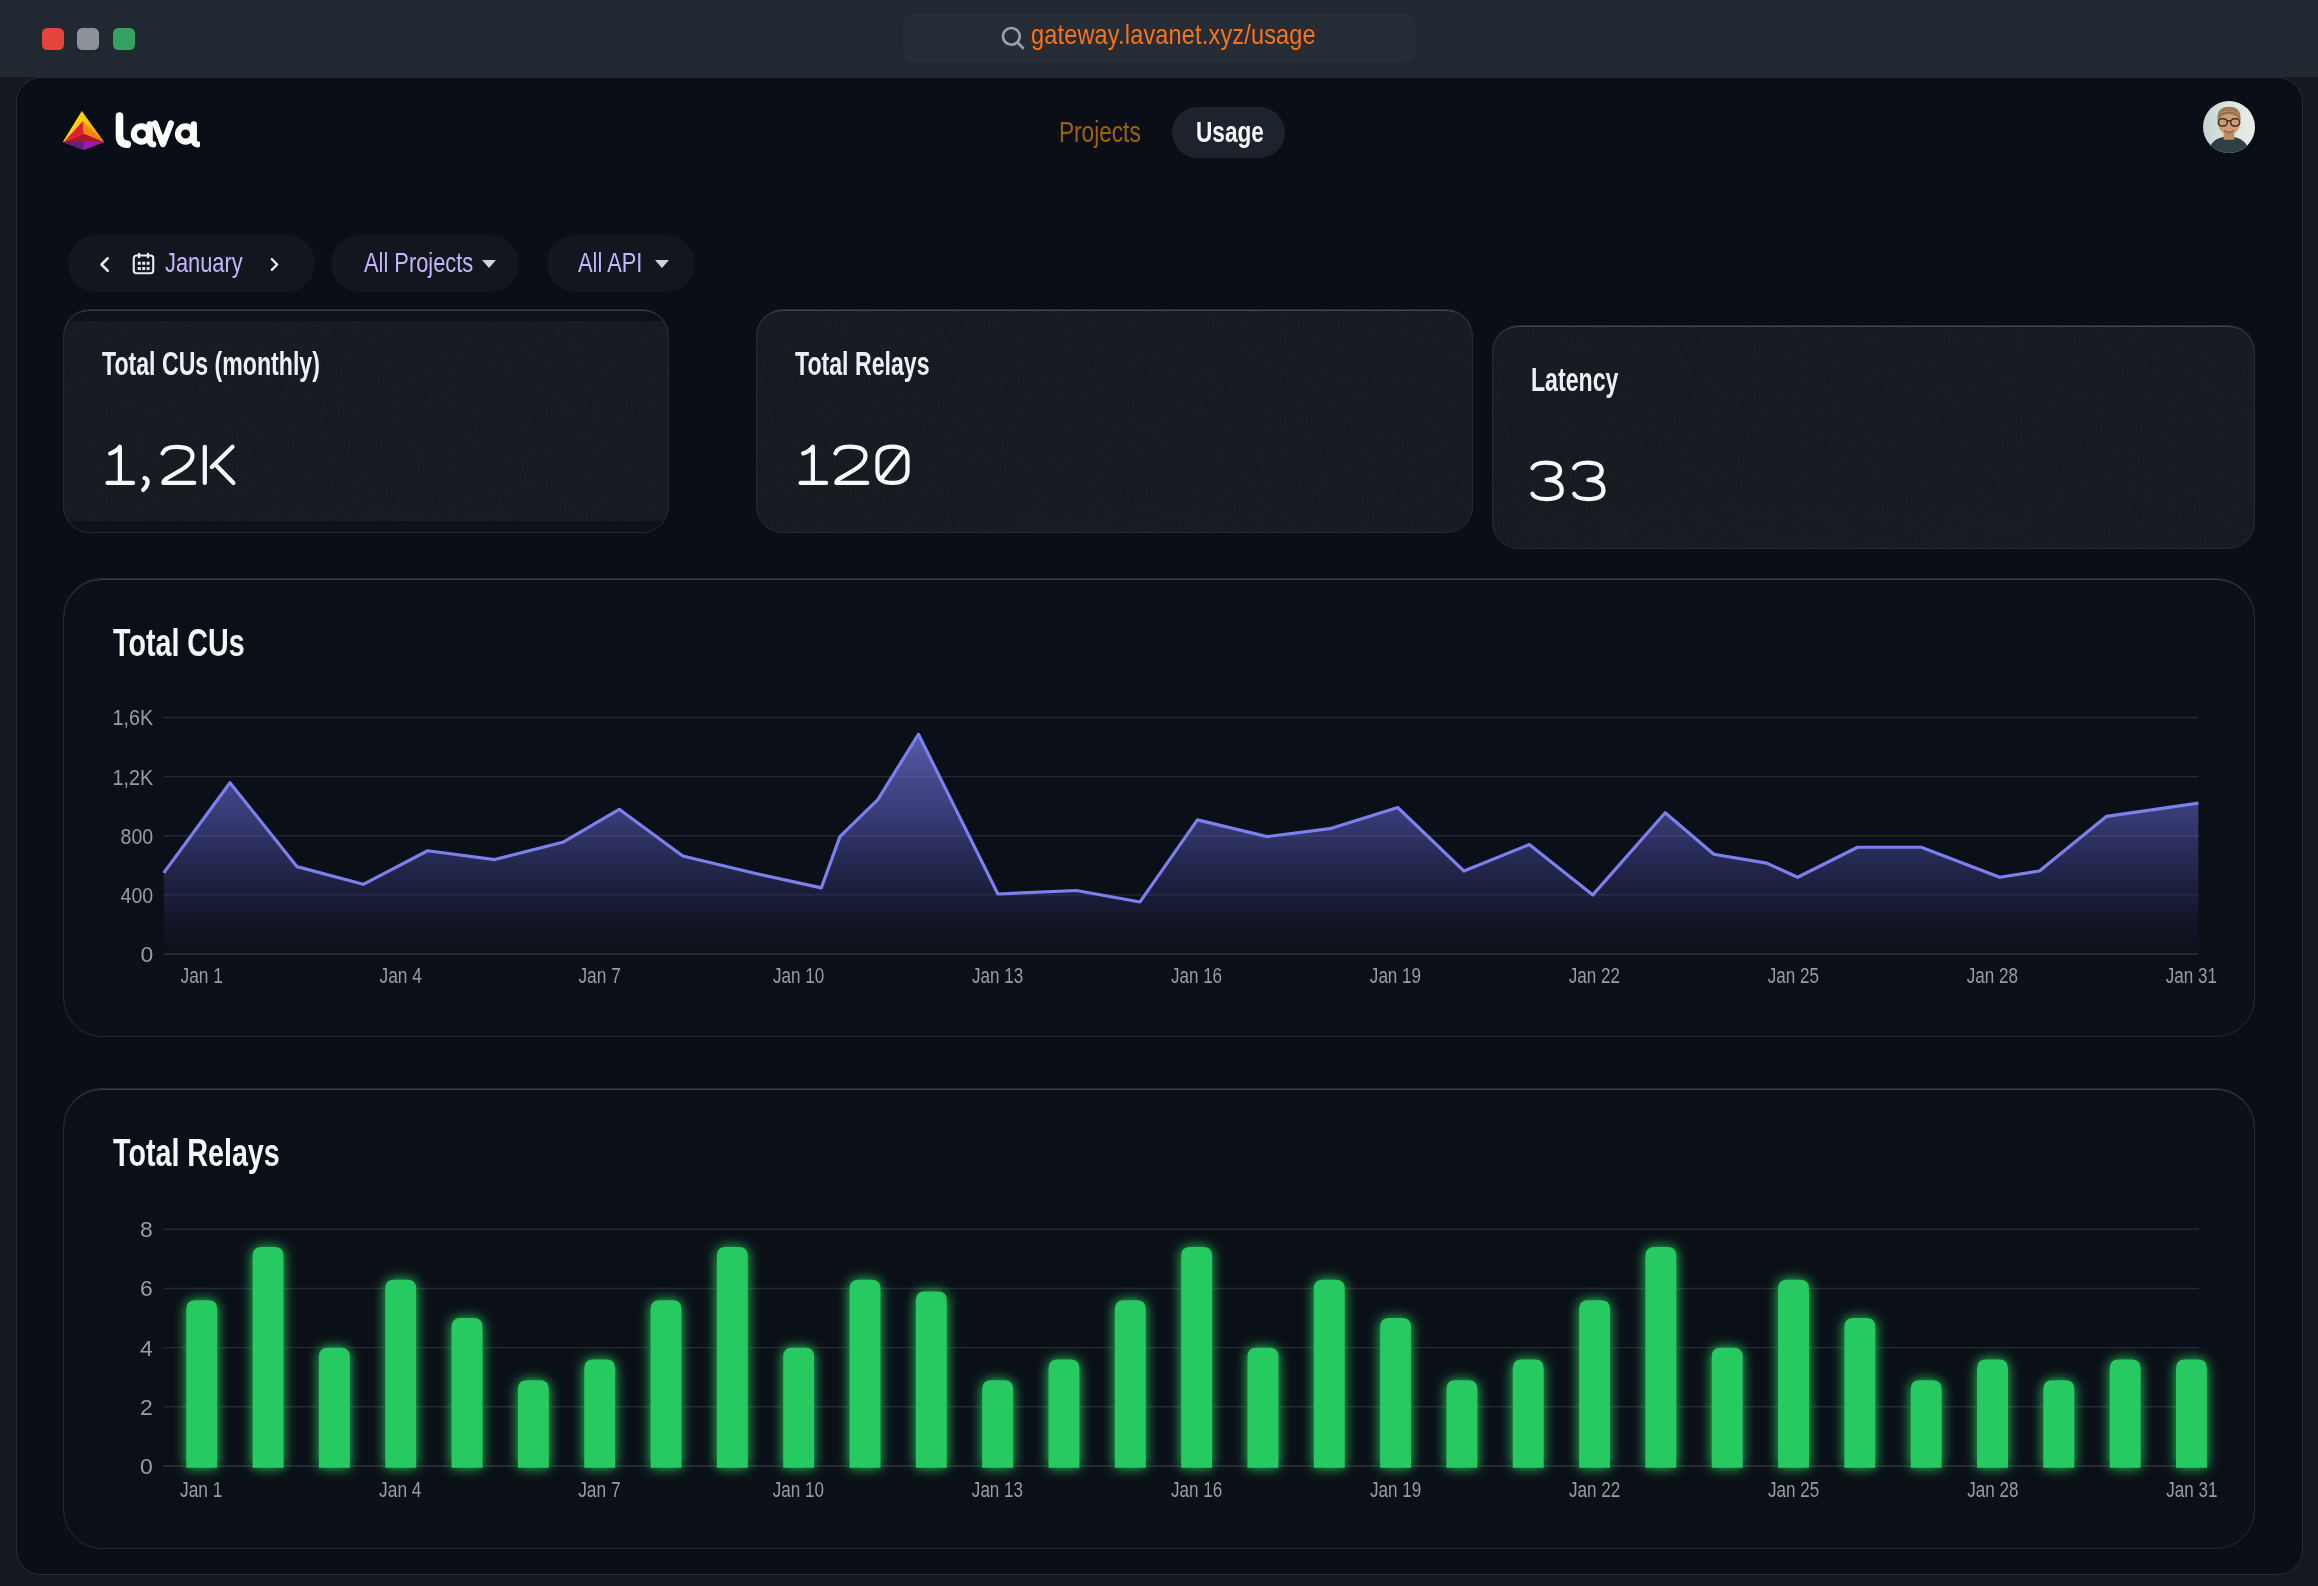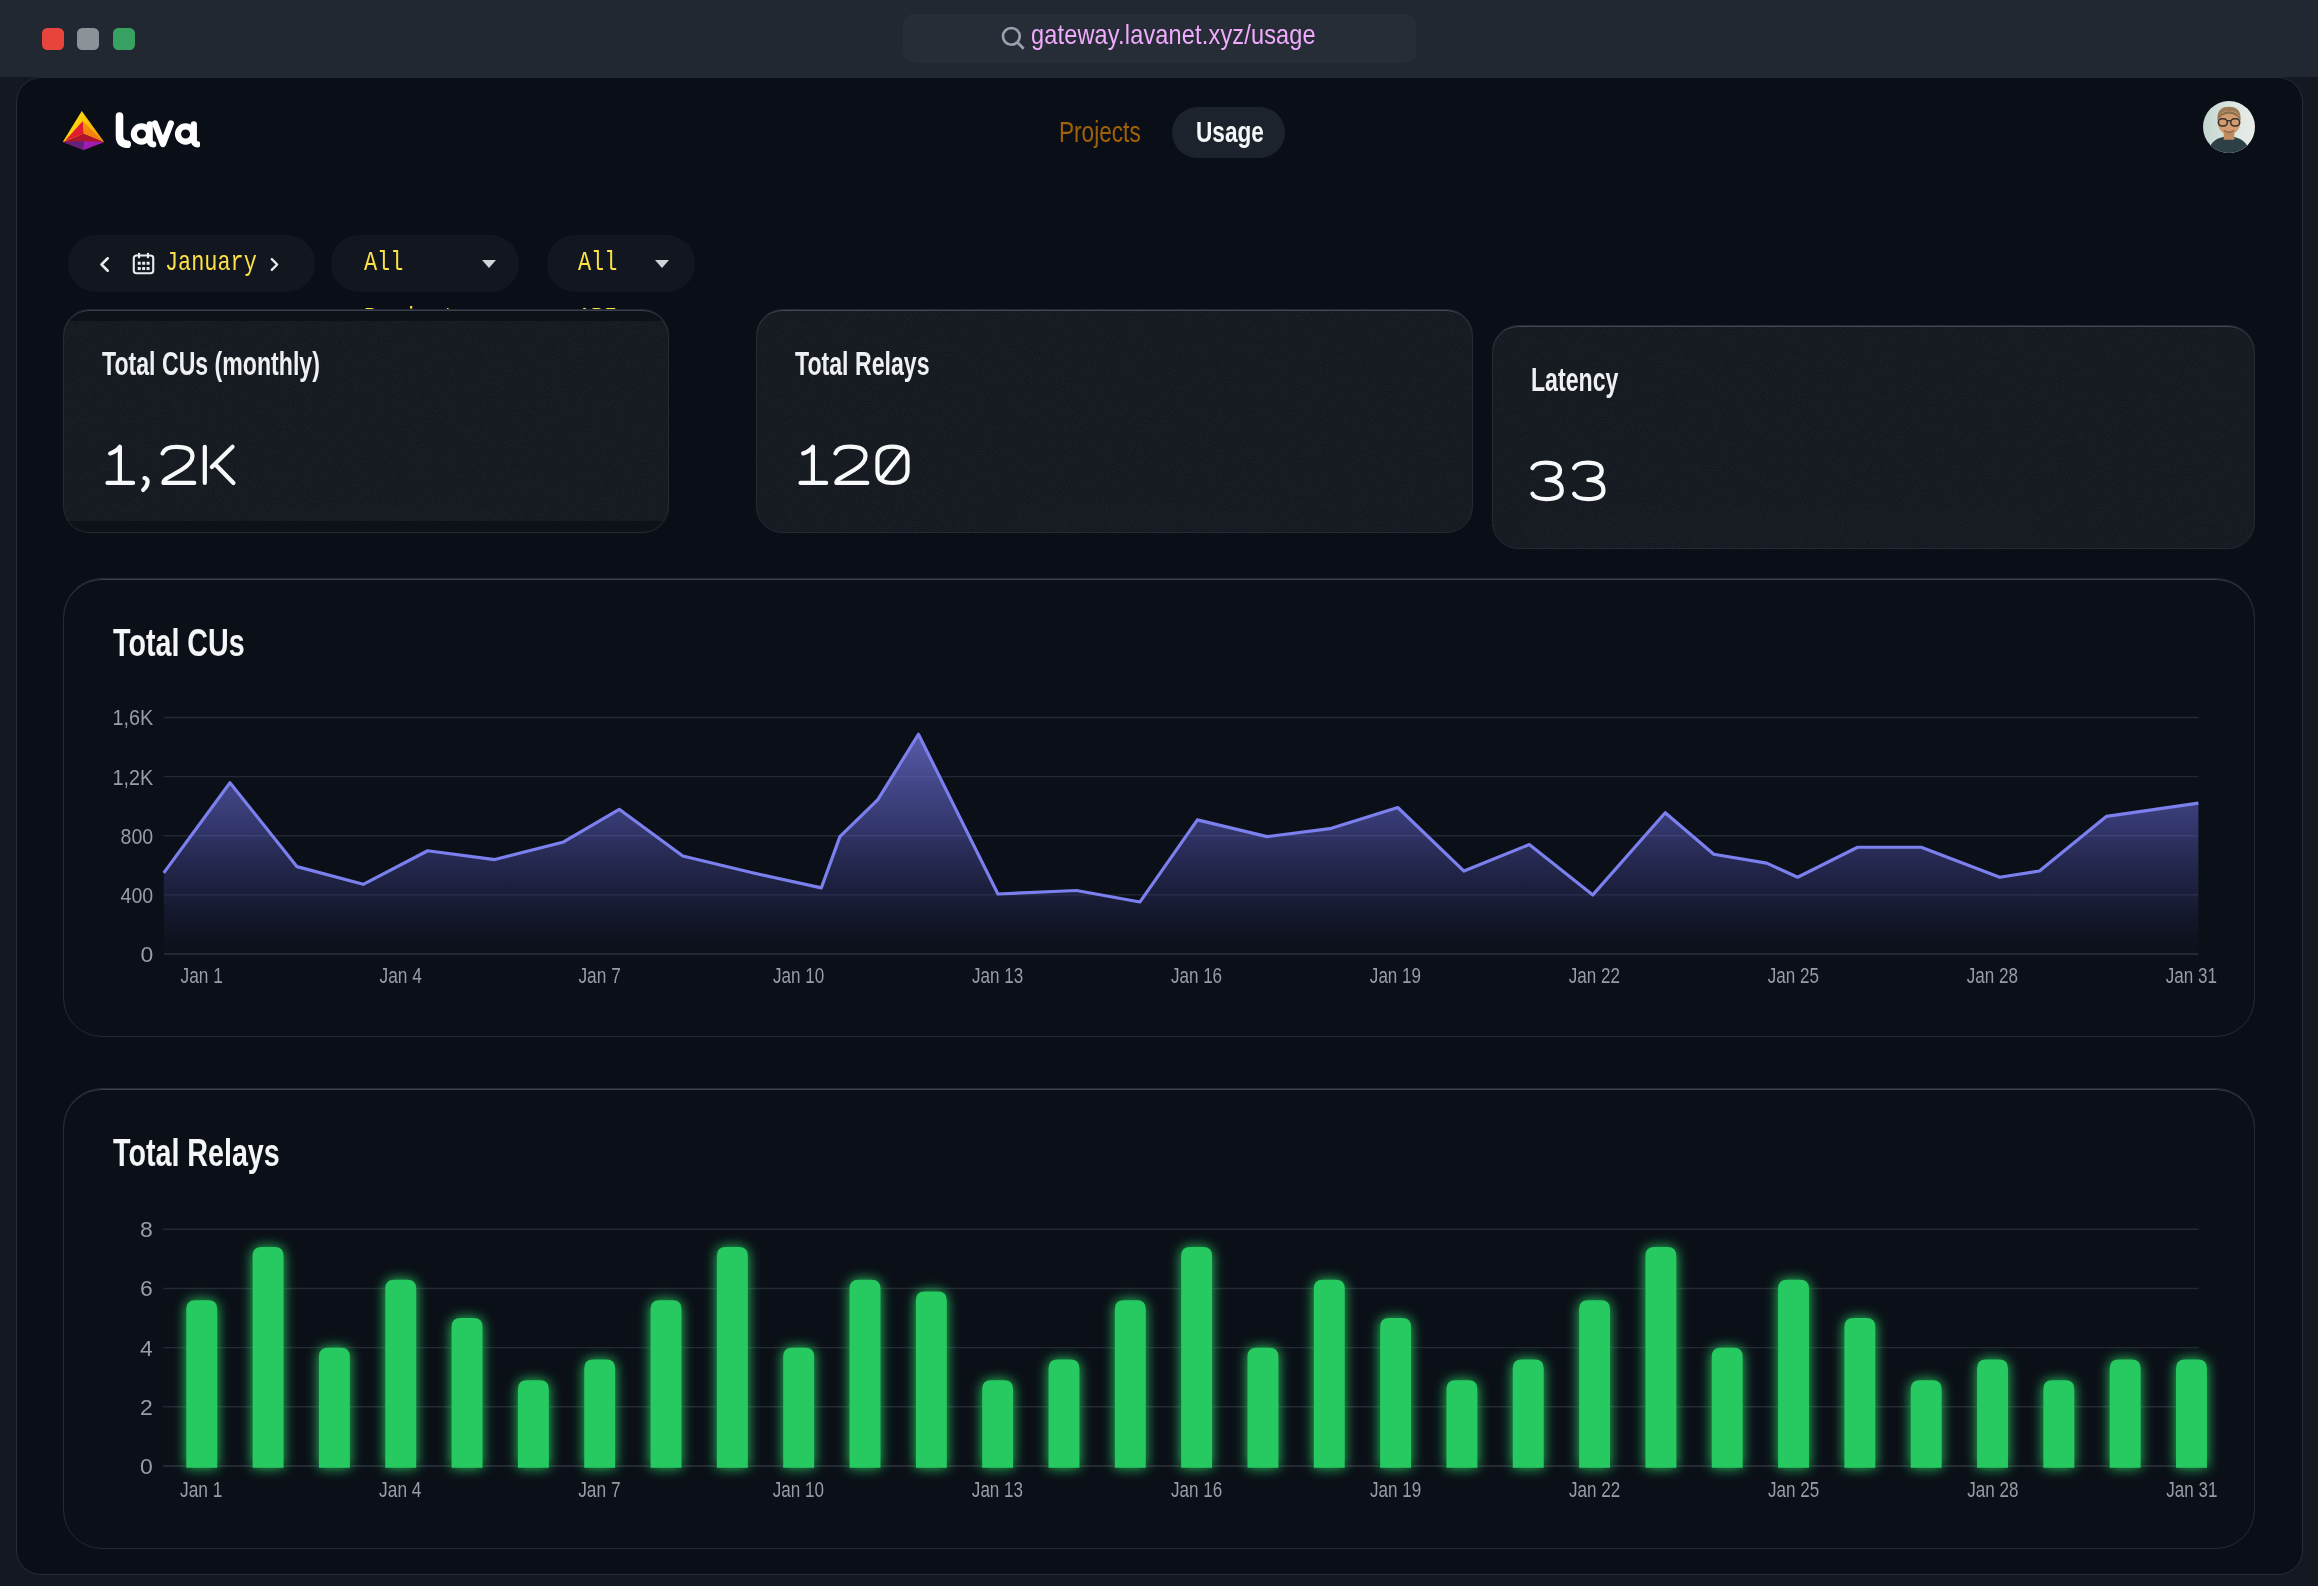--- a/index.html
+++ b/index.html
@@ -5,38 +5,38 @@
   * { margin:0; padding:0; box-sizing:border-box; }
   html,body { width:2319px; height:1587px; background:#141921; overflow:hidden;
     font-family:"Liberation Sans", sans-serif; }
   .abs { position:absolute; }
 
   
   #chrome { position:absolute; left:0; top:0; width:2319px; height:77px; background:#212831; }
   .tl { position:absolute; top:28px; width:22px; height:22px; border-radius:5.3px; }
   #urlpill { position:absolute; left:903px; top:14px; width:513px; height:49px;
     border-radius:10.6px; background:#262d37; }
-  #urltext { position:absolute; left:1031px; top:18.6px; font-size:28px; color:#f0abfc; letter-spacing:0.2px;}
+  #urltext { position:absolute; left:1031px; top:18.6px; font-size:28px; color:#f97316; letter-spacing:0.2px;}
 
   
   #win { position:absolute; left:16px; top:77px; width:2287px; height:1498px;
     background:#0a0e16; border:1.3px solid #272d37; border-radius:25px; }
   
 
   
   .cond { transform-origin:left center; display:inline-block; }
   #nav-projects { position:absolute; left:1059px; top:107px; height:51px;
     line-height:51px; color:#a16207; font-size:29px; }
   #nav-usage { position:absolute; left:1172px; top:107px; width:113px; height:51px;
     border-radius:26px; background:#1d232d; color:#f5f6f8; font-size:29px; font-weight:bold;
     line-height:51px; }
 
   
   .pill { position:absolute; top:235px; height:57px; background:#12171f; border-radius:28px;
-    color:#fde047; font-size:28px;font-family:Liberation Mono, monospace; }
+    color:#c4b5fd; font-size:28px; }
   #pill-month { left:68px;  width:247px; }
   #pill-proj  { left:331px; width:188px; }
   #pill-api   { left:547px; width:148px; }
   .pill span { position:absolute; top:0; line-height:56px; transform:scaleX(0.78); transform-origin:left center;}
   .caret { position:absolute; top:25px; width:0; height:0;
     border-left:7px solid transparent; border-right:7px solid transparent;
     border-top:8px solid #cfd3da; }
 
   
   .scard { position:absolute; top:309px; height:224px; background:#0d1118;

